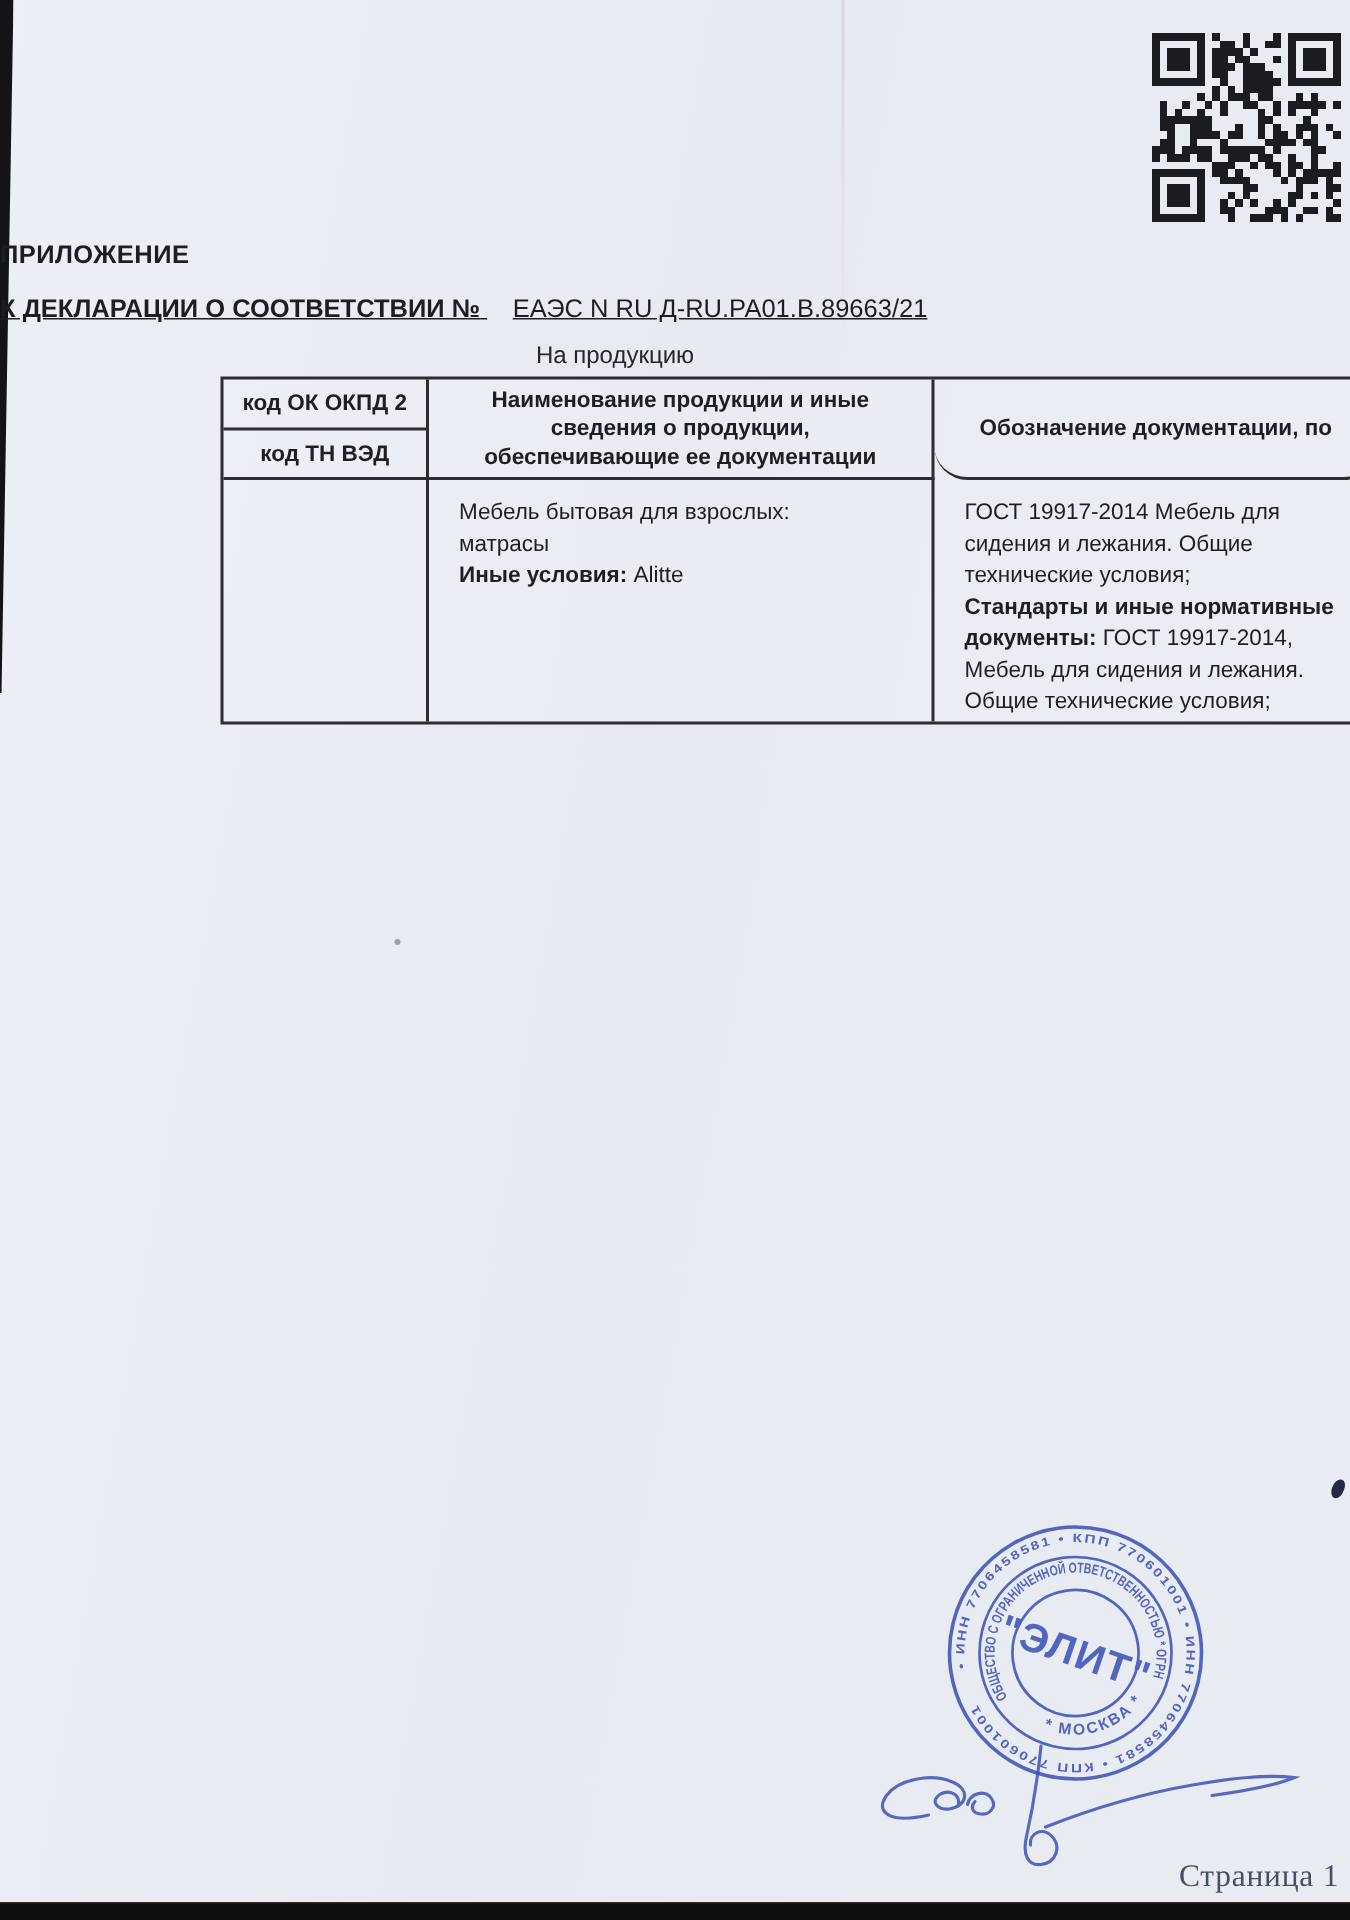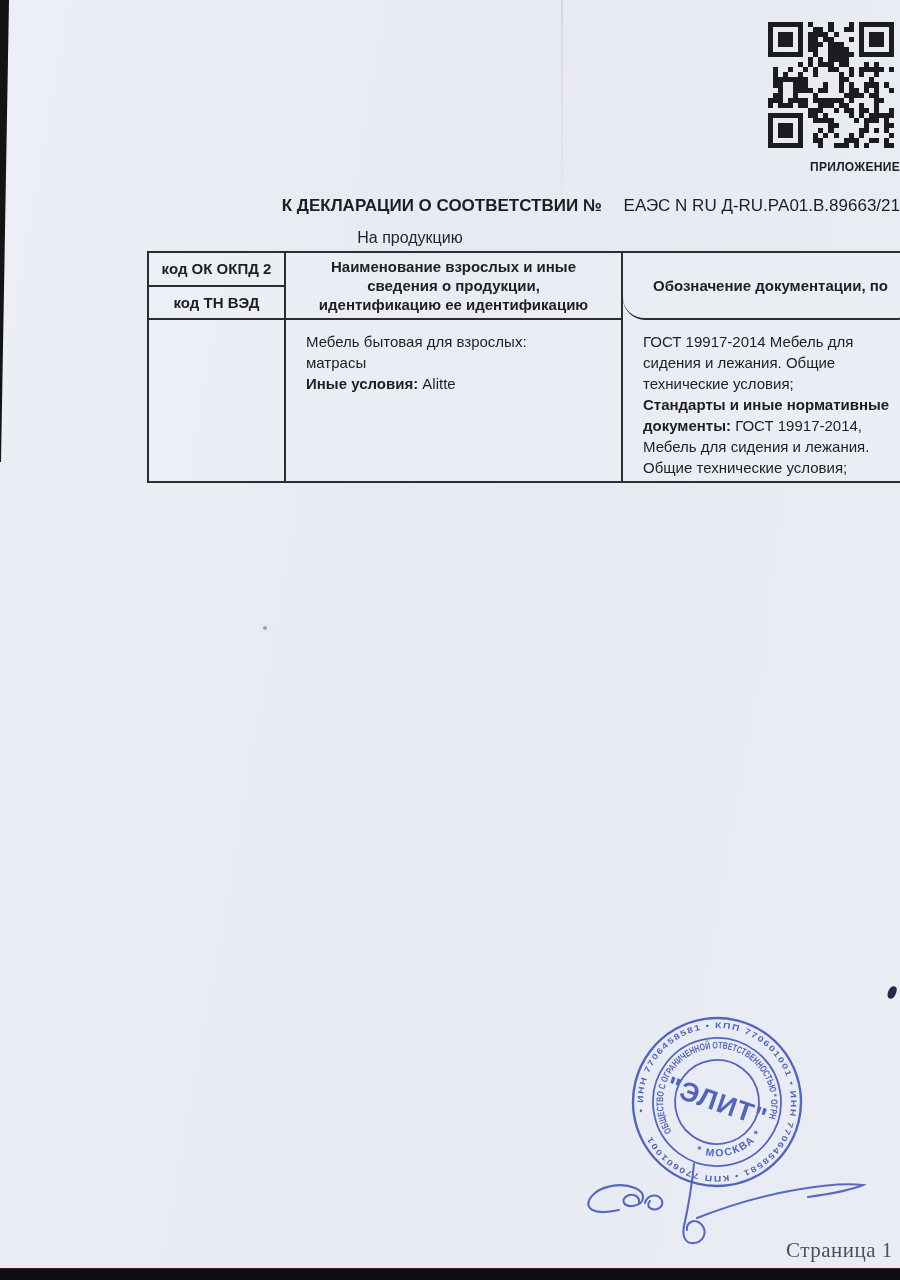--- a/index.html
+++ b/index.html
@@ -39,26 +39,26 @@
     background:#6a6f7e; border-radius:50%; opacity:.6;
   }
 
   
   .qr-wrap { position:absolute; left:768px; top:22px; width:126px; height:126px; }
   .qr-wrap svg { width:100%; height:100%; shape-rendering:crispEdges; }
 
   
   .doc-title {
     position:absolute; left:0; top:160px; width:900px;
-    text-align:right; font-weight:bold; font-size:12px; color:#1e1e22;
+    text-align:left; font-weight:bold; font-size:17px; color:#1e1e22;
     letter-spacing:.3px;
   }
   .doc-subtitle {
     position:absolute; left:0; top:196px; width:900px;
-    text-align:right; font-size:17px; color:#1e1e22; white-space:nowrap;
+    text-align:left; font-size:17px; color:#1e1e22; white-space:nowrap;text-decoration:underline;
   }
   .doc-subtitle .bold-part { font-weight:bold; }
   .doc-subtitle .num-part { font-weight:normal; margin-left:17px; }
   .doc-product {
     position:absolute; left:0; top:229px; width:820px;
     text-align:center; font-size:16px; color:#26262a;
   }
 
   
   .spec-table {
@@ -338,23 +338,23 @@
     <span class="num-part">ЕАЭС N RU Д-RU.РА01.В.89663/21</span>
   </div>
   <div class="doc-product">На продукцию</div>
 
   <div class="spec-table">
     <div class="cell hdr hdr-col1">
       <div class="sub top">код ОК ОКПД 2</div>
       <div class="sub">код ТН ВЭД</div>
     </div>
     <div class="cell hdr hdr-col2">
-      <div>Наименование взрослых и иные</div>
+      <div>Наименование продукции и иные</div>
       <div>сведения о продукции,</div>
-      <div>идентификацию ее идентификацию</div>
+      <div>обеспечивающие ее документации</div>
     </div>
     <div class="cell last hdr hdr-col3">
       <div>Обозначение документации, по</div>
     </div>
 
     <div class="cell body-cell"></div>
     <div class="cell body-cell">
       <div class="ln">Мебель бытовая для взрослых:</div>
       <div class="ln">матрасы</div>
       <div class="ln"><span class="b">Иные условия:</span><span> Alitte</span></div>

